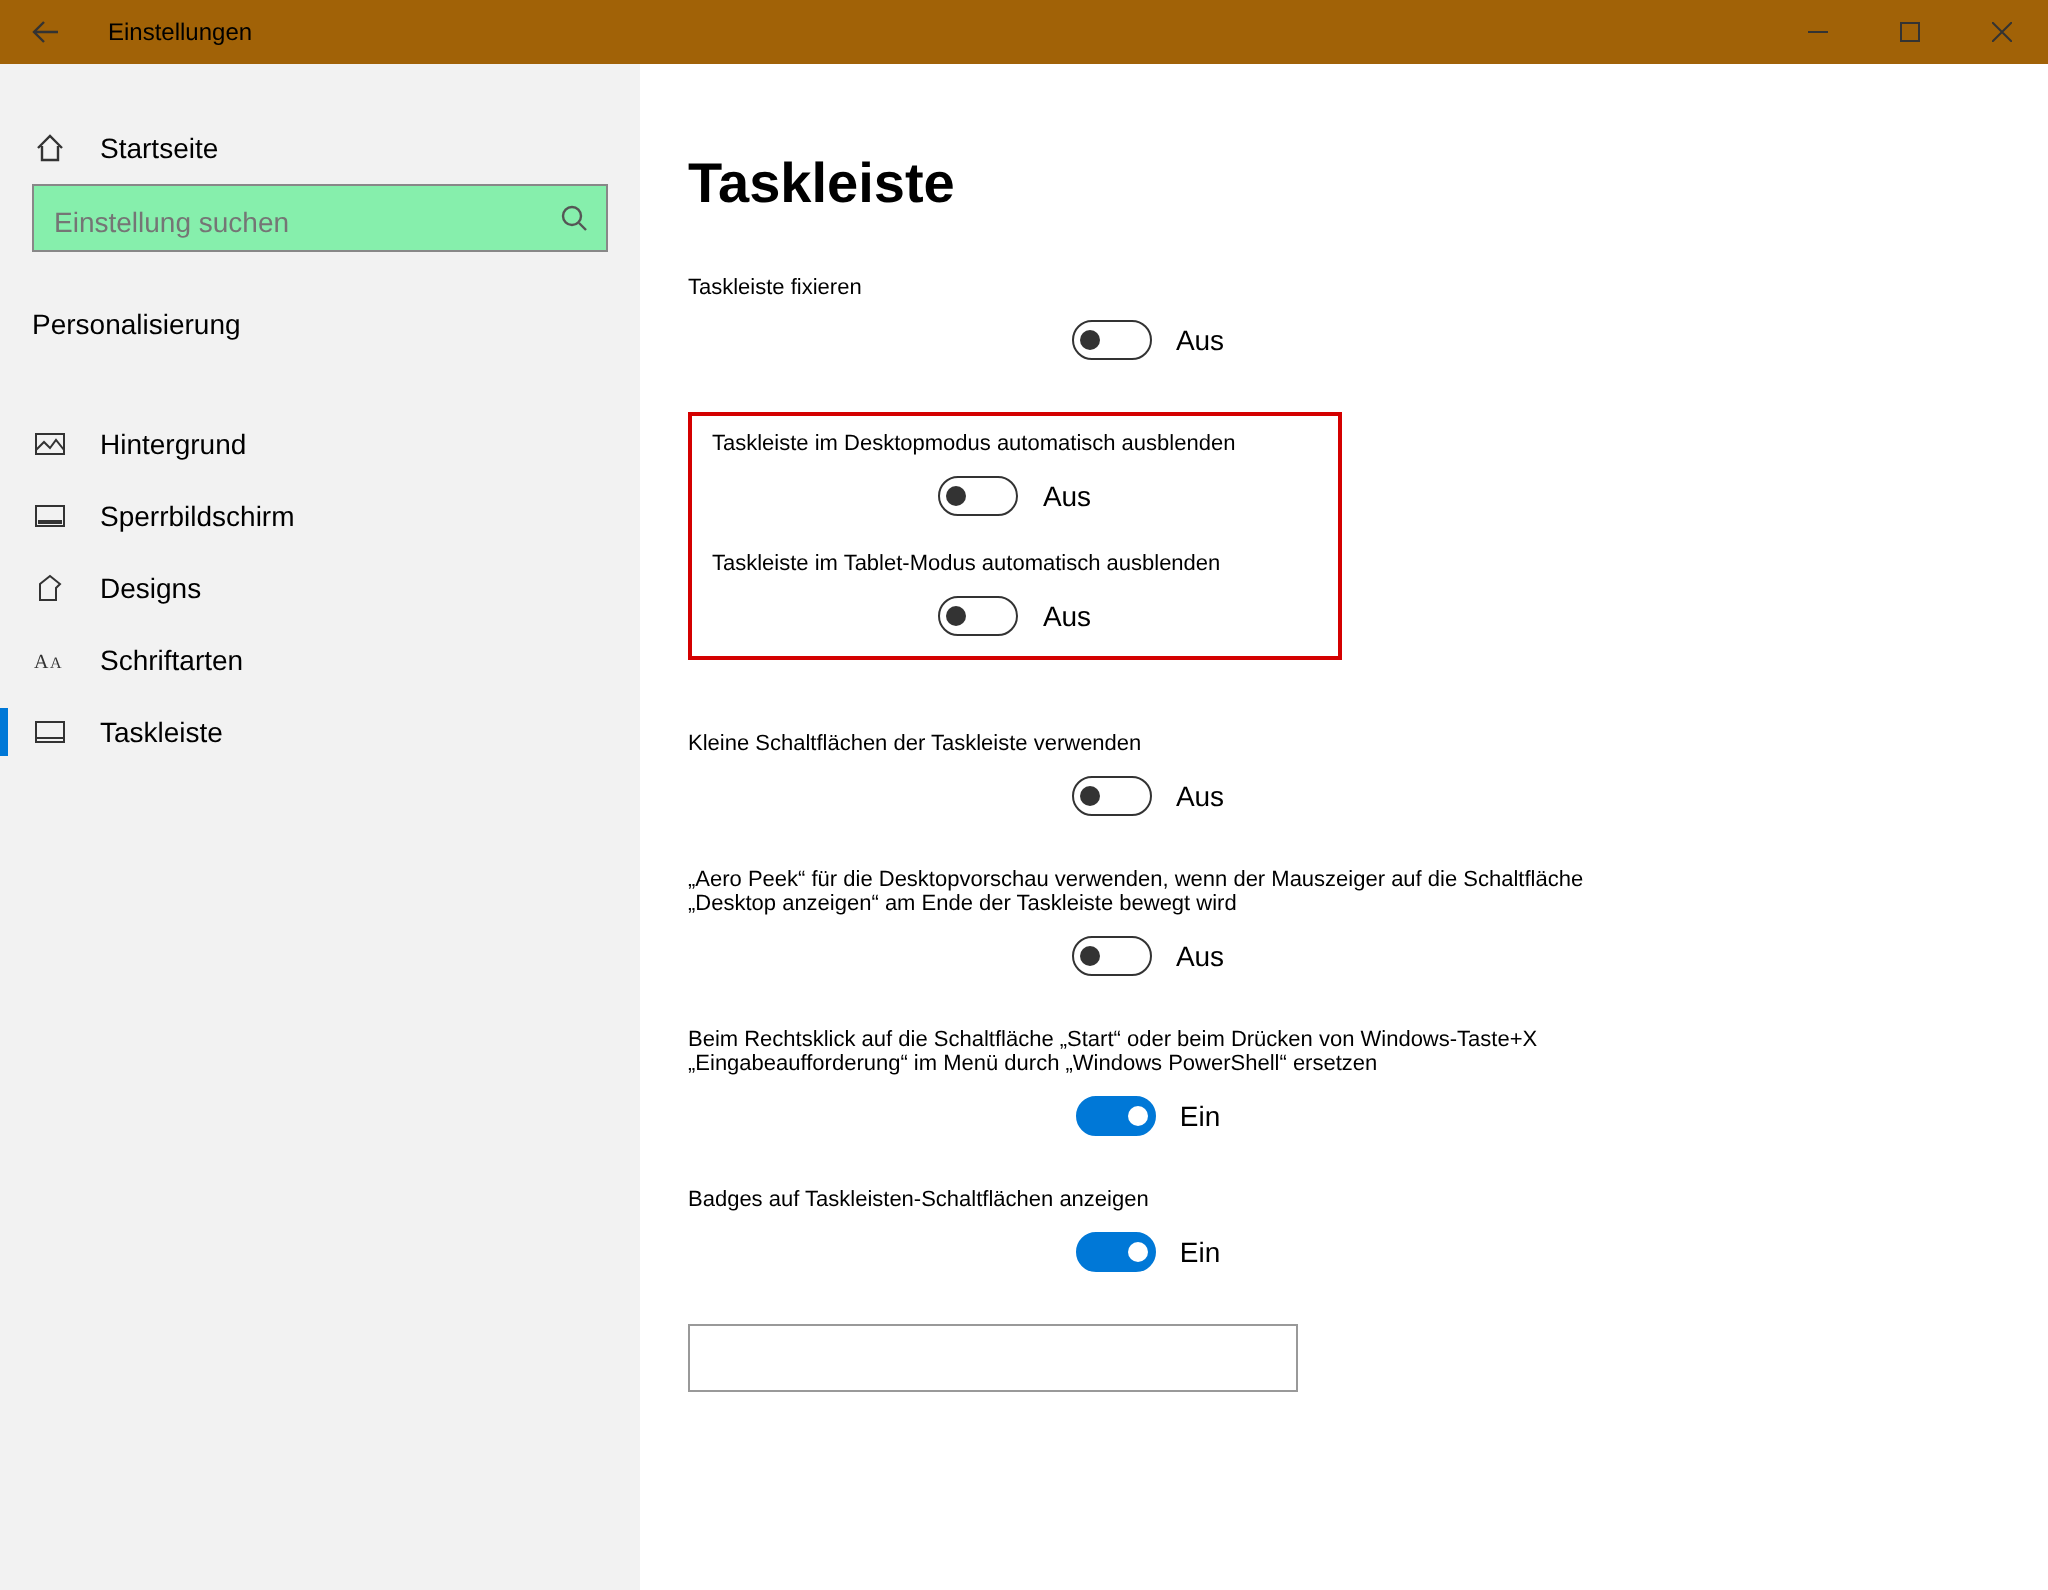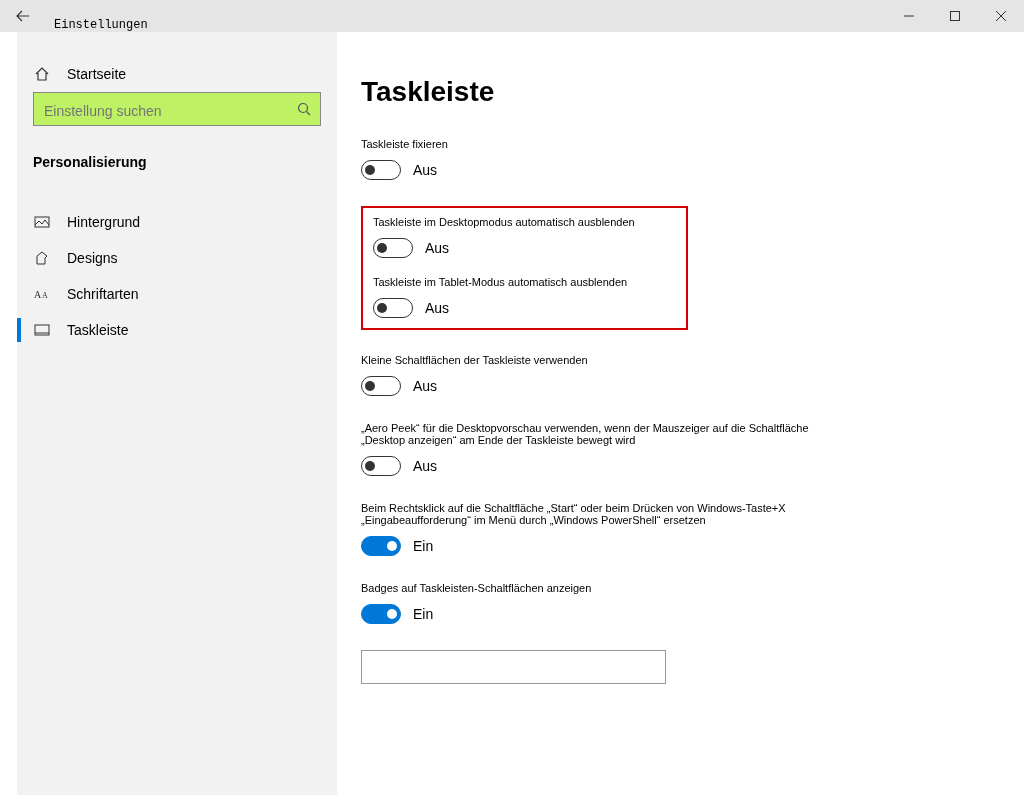--- a/index.html
+++ b/index.html
@@ -10,24 +10,23 @@
     background: #fff;
     width: 1024px;
     height: 795px;
     overflow: hidden;
     display: flex;
     flex-direction: column;
   }
   .titlebar {
     height: 32px;
     display: flex;
-    align-items: flex-end;
-    background: #e5e5e5;
+    align-items: center;
+    background: #a16207;
     position: relative;
-    font-family: Liberation Mono, monospace;
   }
   .titlebar .back {
     width: 46px;
     height: 32px;
     display: flex;
     align-items: center;
     justify-content: center;
   }
   .titlebar .title {
     font-size: 12px;
@@ -50,21 +49,20 @@
     flex: 1;
     display: flex;
     overflow: hidden;
   }
   .sidebar {
     width: 320px;
     background: #f2f2f2;
     padding-top: 24px;
     display: flex;
     flex-direction: column;
-    margin-left: 17px;
   }
   .side-item {
     display: flex;
     align-items: center;
     padding: 10px 16px;
     gap: 16px;
     font-size: 14px;
     cursor: default;
   }
   .side-item .ic { width: 18px; display:flex; align-items:center; justify-content:center; }
@@ -74,32 +72,32 @@
   .side-item.selected::before {
     content: "";
     position: absolute;
     left: 0;
     top: 6px;
     bottom: 6px;
     width: 4px;
     background: #0078d7;
   }
   .section-label {
-    font-weight: 700;
+    font-weight: 400;
     padding: 20px 16px 16px 16px;
     font-size: 14px;
   }
   .search-wrap {
     padding: 0 16px 8px 16px;
   }
   .search {
     width: 100%;
     height: 34px;
     border: 1px solid #888;
-    background: #bef264;
+    background: #86efac;
     padding: 4px 34px 0 10px;
     font-size: 14px;
     color: #555;
     position: relative;
   }
   .search-box { position: relative; }
   .search-box .mag {
     position: absolute;
     right: 10px;
     top: 50%;
@@ -120,20 +118,21 @@
     max-width: 460px;
   }
   .setting-label {
     font-size: 11px;
     margin-bottom: 10px;
   }
   .toggle-row {
     display: flex;
     align-items: center;
     gap: 12px;
+    justify-content: center;
   }
   .toggle {
     width: 40px;
     height: 20px;
     border-radius: 10px;
     position: relative;
   }
   .toggle.off {
     border: 1px solid #333;
     background: #fff;
@@ -155,21 +154,21 @@
     right:3px; top:50%; transform:translateY(-50%);
     width:10px; height:10px; border-radius:50%;
     background:#fff;
   }
   .toggle-state {
     font-size: 14px;
   }
   .highlight-box {
     border: 2px solid #d40000;
     padding: 8px 10px 10px 10px;
-    margin-bottom: 24px;
+    margin-bottom: 36px;
     max-width: 327px;
   }
   .highlight-box .setting-block { margin-bottom: 18px; max-width: none; }
   .highlight-box .setting-block:last-child { margin-bottom: 0; }
   .dropdown {
     width: 305px;
     height: 34px;
     border: 1px solid #999;
     display: flex;
     align-items: center;
@@ -240,20 +239,29 @@
           <svg width="16" height="16" viewBox="0 0 16 16">
               <rect x="1" y="3" width="14" height="10" stroke="#333" fill="none"></rect>
               <path d="M1 11 L5 7 L8 10 L11 6 L15 11" stroke="#333" fill="none"></path>
             </svg>
         </span>
         <span>Hintergrund</span>
       </div>
       <div class="side-item">
         <span class="ic">
           <svg width="16" height="16" viewBox="0 0 16 16">
+              <rect x="1" y="3" width="14" height="10" stroke="#333" fill="none"></rect>
+              <rect x="2" y="10" width="12" height="2" fill="#333"></rect>
+            </svg>
+        </span>
+        <span>Sperrbildschirm</span>
+      </div>
+      <div class="side-item">
+        <span class="ic">
+          <svg width="16" height="16" viewBox="0 0 16 16">
               <path d="M3 14 L3 6 L8 2 L13 6 L11 8 L11 14 Z" stroke="#333" fill="none"></path>
             </svg>
         </span>
         <span>Designs</span>
       </div>
       <div class="side-item">
         <span class="ic">
           <svg width="16" height="14" viewBox="0 0 16 14">
               <text x="0" y="11" font-size="10" font-family="Segoe UI" fill="#333">A</text>
               <text x="8" y="11" font-size="8" font-family="Segoe UI" fill="#333">A</text>

